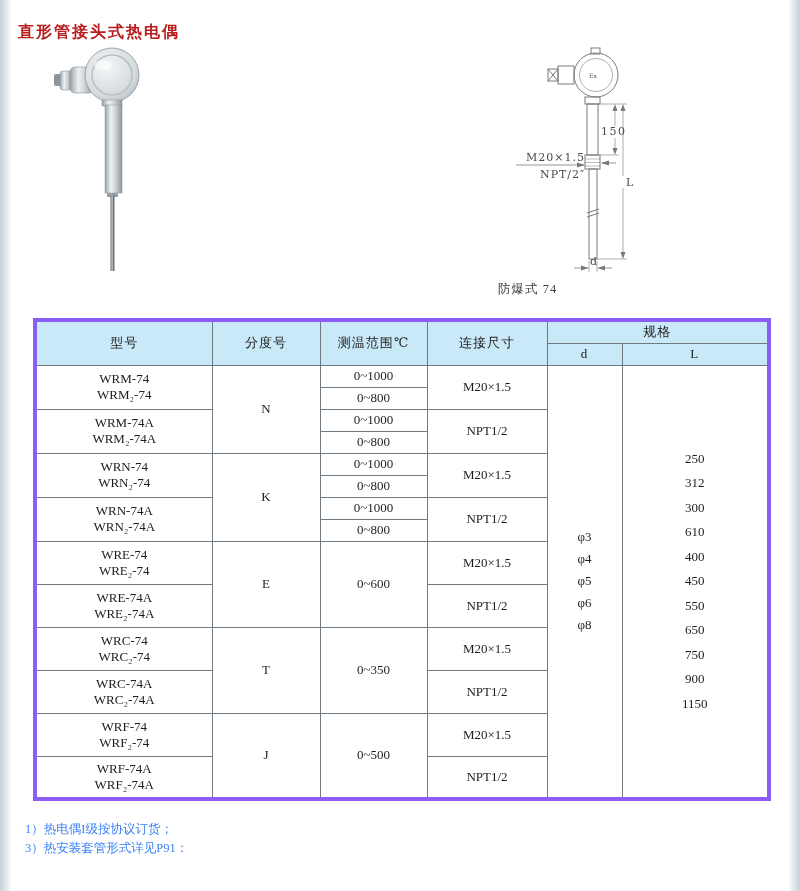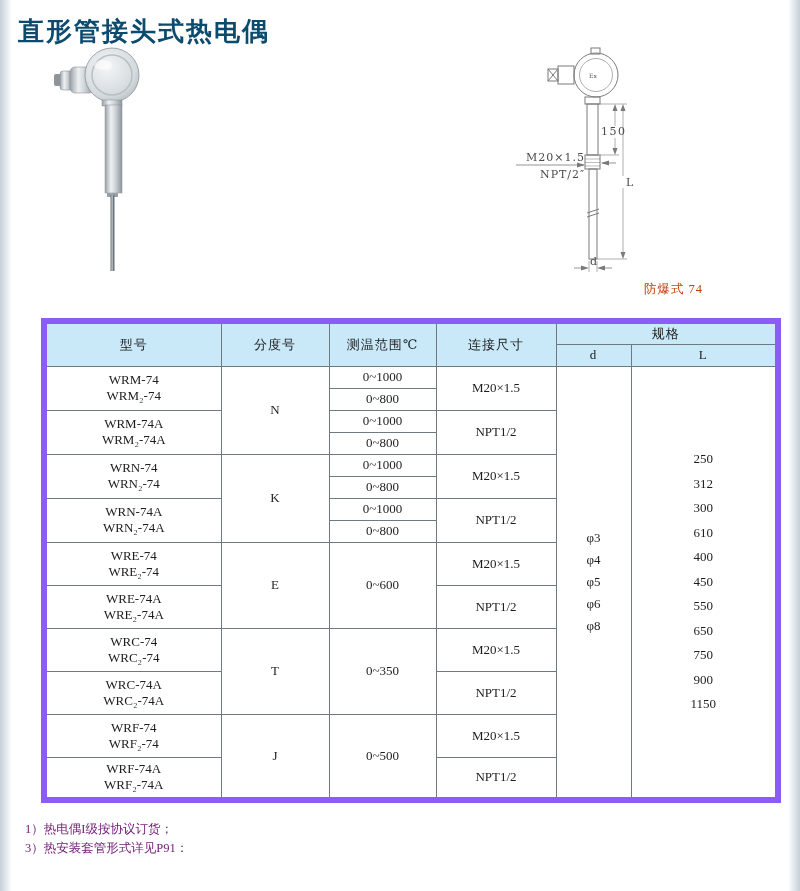--- a/index.html
+++ b/index.html
@@ -6,56 +6,55 @@
   html,body { background:#ffffff; }
   body {
     width:800px; height:891px; position:relative; overflow:hidden;
     font-family:"Liberation Serif","DejaVu Serif",serif;
   }
   .edge { position:absolute; top:0; height:100%; width:12px; pointer-events:none; }
   .edge.left  { left:0;  background:linear-gradient(to right,#c6d0d8 0%,rgba(255,255,255,0) 100%); }
   .edge.right { right:0; background:linear-gradient(to left,#c6d0d8 0%,rgba(255,255,255,0) 100%); }
 
   .page-title {
-    position:absolute; left:18px; top:14px;
+    position:absolute; left:18px; top:22px;
     font-family:"Liberation Sans","DejaVu Sans",sans-serif;
-    font-weight:bold; font-size:26px; color:#0c4a6e; letter-spacing:2px;
+    font-weight:bold; font-size:16px; color:#b91c1c; letter-spacing:2px;
   }
 
   .photo-wrap   { position:absolute; left:40px;  top:45px; }
   .drawing-wrap { position:absolute; left:498px; top:42px; }
   .drawing-caption {
-    position:absolute; left:498px; top:281px; width:205px; text-align:right;
-    font-size:12.5px; color:#c2410c; letter-spacing:1px;
+    position:absolute; left:498px; top:281px; width:205px; text-align:left;
+    font-size:12.5px; color:#404040; letter-spacing:1px;
   }
   svg text { font-family:"DejaVu Serif","Liberation Serif",serif; fill:#4a4a4a; }
 
   table.spec {
     position:absolute; left:33px; top:318px; width:737px;
     border-collapse:collapse; table-layout:fixed;
-    border:6px solid #8b5cf6;
-    margin-left:8px;
+    border:4px solid #8b5cf6;
   }
   table.spec th, table.spec td {
     border:1px solid #6f7a80; text-align:center; vertical-align:middle;
     font-size:13px; color:#1d1d1d; padding:0;
   }
   table.spec th {
     background:#c9e8f8; font-weight:normal; letter-spacing:1px;
   }
   tr.hr1 { height:23px; } tr.hr2 { height:22px; }
   tr.r-s { height:22px;padding-left:43px; } tr.r-b { height:43px; }
   col.c-model{width:177px;} col.c-grad{width:108px;} col.c-temp{width:107px;}
   col.c-conn{width:120px;} col.c-d{width:75px;} col.c-l{width:147px;}
   td.model span { display:block; line-height:16px; }
   td.dcell .stack span, td.lcell .stack span { display:block; }
   td.dcell .stack span { line-height:22px; }
   td.lcell .stack span { line-height:24.5px; }
 
-  .notes { position:absolute; left:25px; top:820px; font-size:12.5px; color:#701a75; }
+  .notes { position:absolute; left:25px; top:820px; font-size:12.5px; color:#3b82f6; }
   .notes div { line-height:19px; }
 </style>
 </head>
 <body>
 
 <div class="edge left"></div>
 <div class="edge right"></div>
 
 <h1 class="page-title">直形管接头式热电偶</h1>
 

